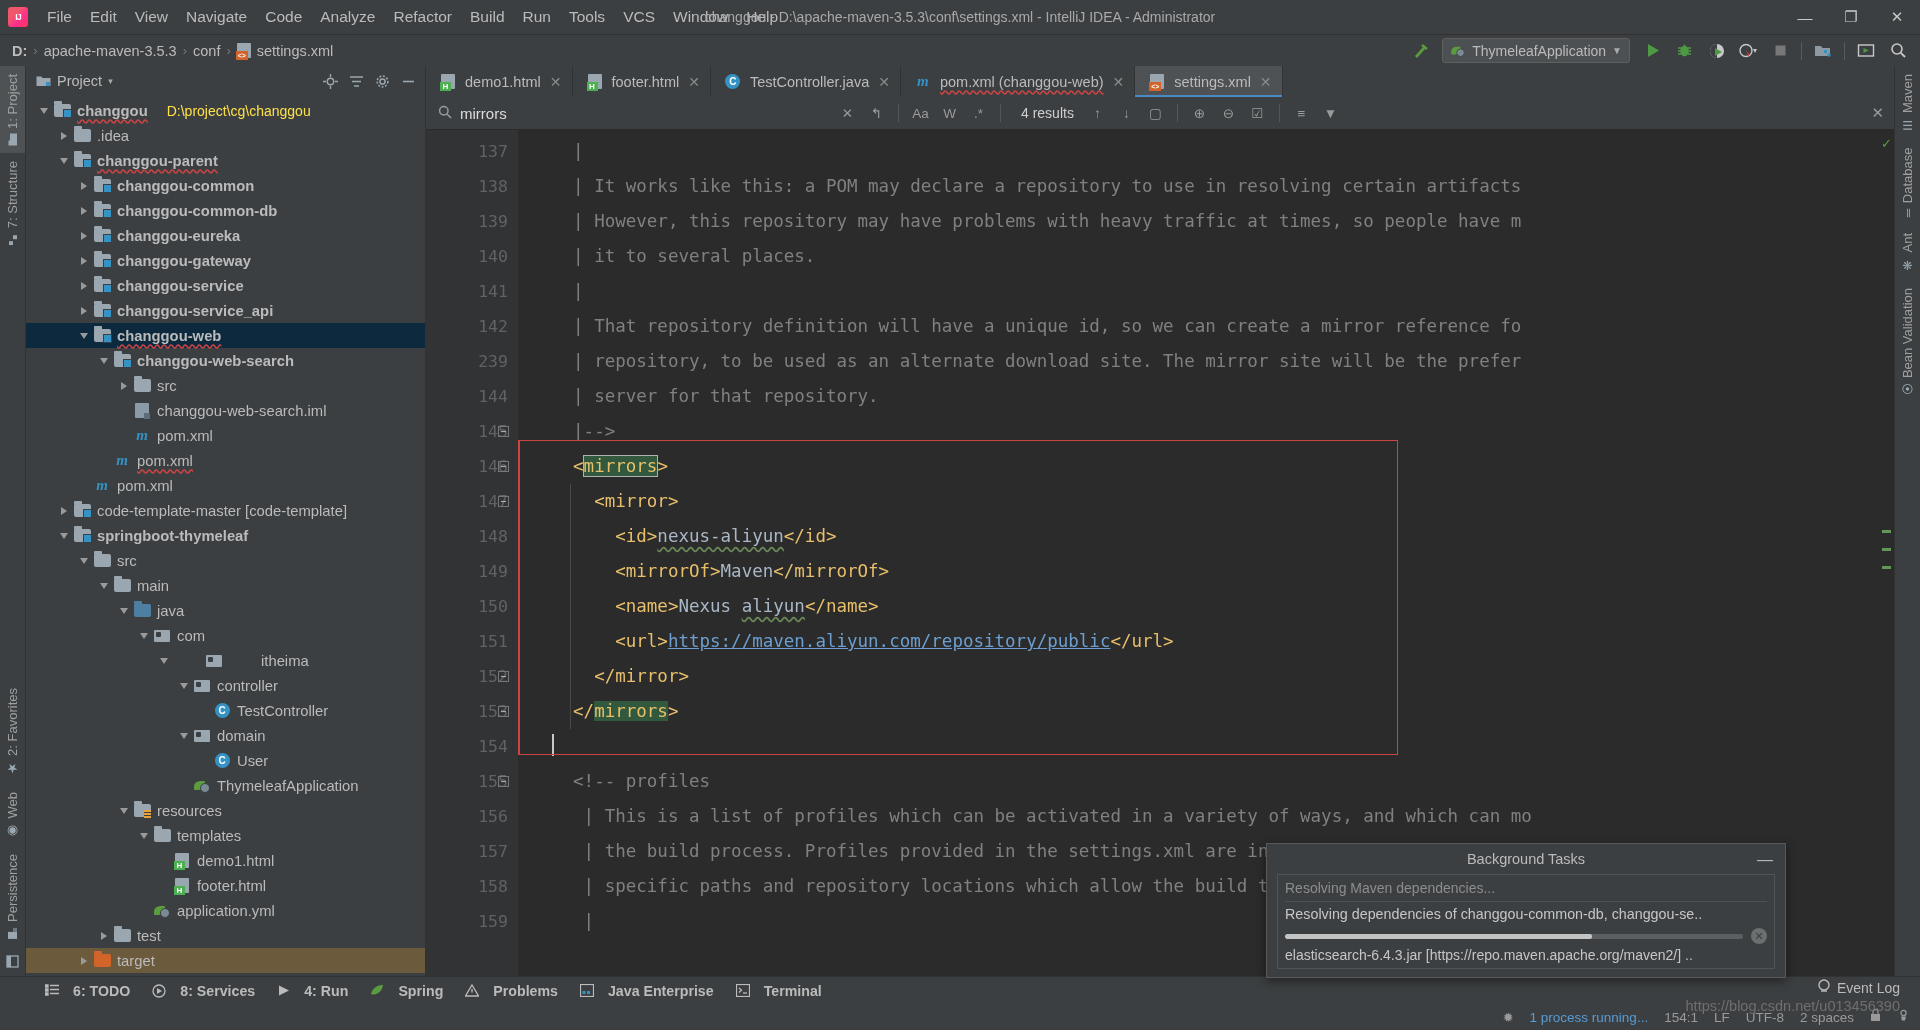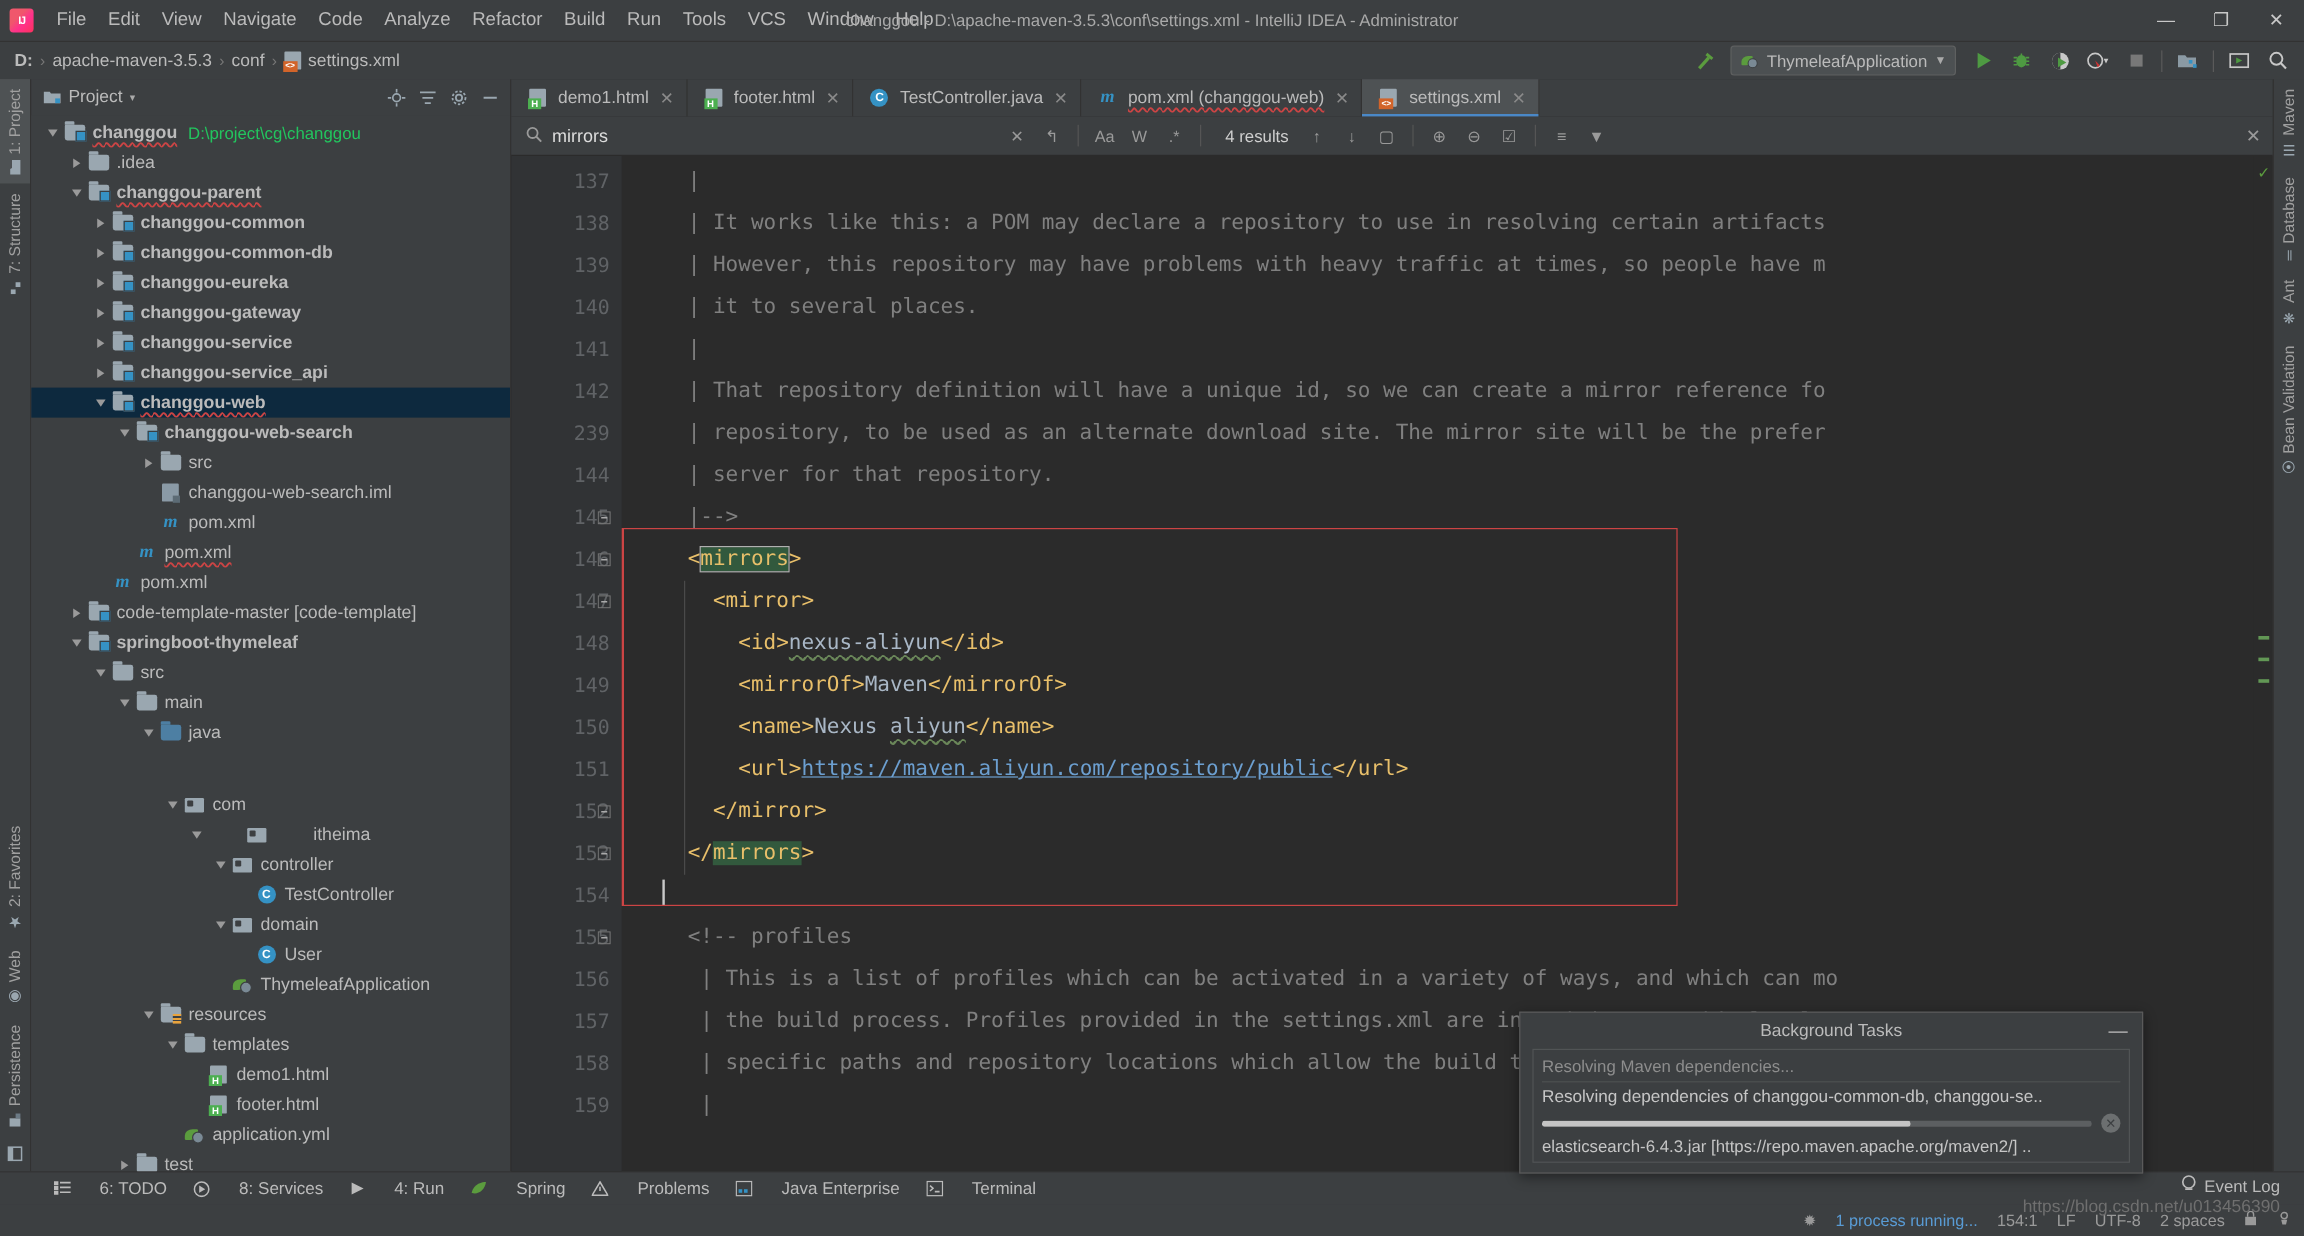--- a/index.html
+++ b/index.html
@@ -98,21 +98,21 @@
   }
   .trow.sel { background: #0d293e; }
   .trow.sel2 { background: #6b5b3c; }
   .arrow { width: 16px; display:flex; align-items:center; justify-content:center; flex:none; }
   .arrow i { display:block; width:0; height:0; }
   .arrow.closed i { border-left: 6px solid #9a9a9a; border-top: 4.5px solid transparent; border-bottom: 4.5px solid transparent; }
   .arrow.open i { border-top: 6px solid #9a9a9a; border-left: 4.5px solid transparent; border-right: 4.5px solid transparent; }
   .ticon { width: 20px; height:16px; margin-right:5px; flex:none; display:flex; align-items:center; justify-content:center; }
   .tlabel.bold { font-weight: bold; }
   .tlabel.squig { text-decoration: underline wavy #cc4444; text-underline-offset: 3px; }
-  .tpath { color: #22c55e; margin-left: 9px; font-size: 14px; }
+  .tpath { color: #fde047; margin-left: 19px; font-size: 14px; }
 
   
   .fold { width:17px; height:13px; background:#9aa7b0; border-radius:1px 2px 2px 2px; position:relative; }
   .fold::before{ content:""; position:absolute; left:0; top:-3px; width:8px; height:3px; background:#9aa7b0; border-radius:1px 1px 0 0; }
   .fold.mod::after{ content:""; position:absolute; right:-1px; bottom:-1px; width:7px; height:7px; background:#3592c4; border:1px solid #3c3f41; }
   .fold.blue { background:#4d7fa3; }
   .fold.blue::before{ background:#4d7fa3; }
   .fold.orange { background:#d2642a; }
   .fold.orange::before{ background:#d2642a; }
   .fold.res::after{ content:""; position:absolute; right:0px; bottom:-1px; width:7px; height:8px;
@@ -203,22 +203,22 @@
     height: 28px; background:#3c3f41; display:flex; align-items:center; flex:none;
     padding-left: 118px; font-size: 14.5px; color:#bbbbbb; border-top:1px solid #2b2b2b;
   }
 
   
   .toolwin-bar {
     height:28px; background:#3c3f41; display:flex; align-items:center; flex:none;
     padding-left:34px; gap:0; border-top:1px solid #323232;
   }
   .twb {
-    display:flex; align-items:center; gap:24px; font-size:14.2px; color:#bbbbbb;
-    padding:0 11px; height:100%;
+    display:flex; align-items:center; gap:14px; font-size:14.2px; color:#bbbbbb;
+    padding:0 11px; height:100%;font-weight:bold;
   }
   .statusbar {
     height:26px; background:#3c3f41; display:flex; align-items:center; flex:none;
     padding-left:10px; font-size:13.5px; color:#9a9a9a; position:relative;
   }
   .status-right { margin-left:auto; display:flex; align-items:center; gap:16px; padding-right:10px; }
   .proc { color:#599bd4; }
   .spinner { color:#9a9a9a; font-size:13px; }
 
   
@@ -636,21 +636,21 @@
           </div>
           <div class="trow" style="padding-left: 90px;">
             <span class="arrow open">
               <i></i>
             </span>
             <span class="ticon">
               <span class="fold blue"></span>
             </span>
             <span class="tlabel">java</span>
           </div>
-          <div class="trow" style="padding-left: 110px; margin-top: 35px;">
+          <div class="trow" style="padding-left: 110px;">
             <span class="arrow open">
               <i></i>
             </span>
             <span class="ticon">
               <span class="pkg"></span>
             </span>
             <span class="tlabel">com</span>
           </div>
           <div class="trow" style="padding-left: 130px; gap: 32px;">
             <span class="arrow open">

